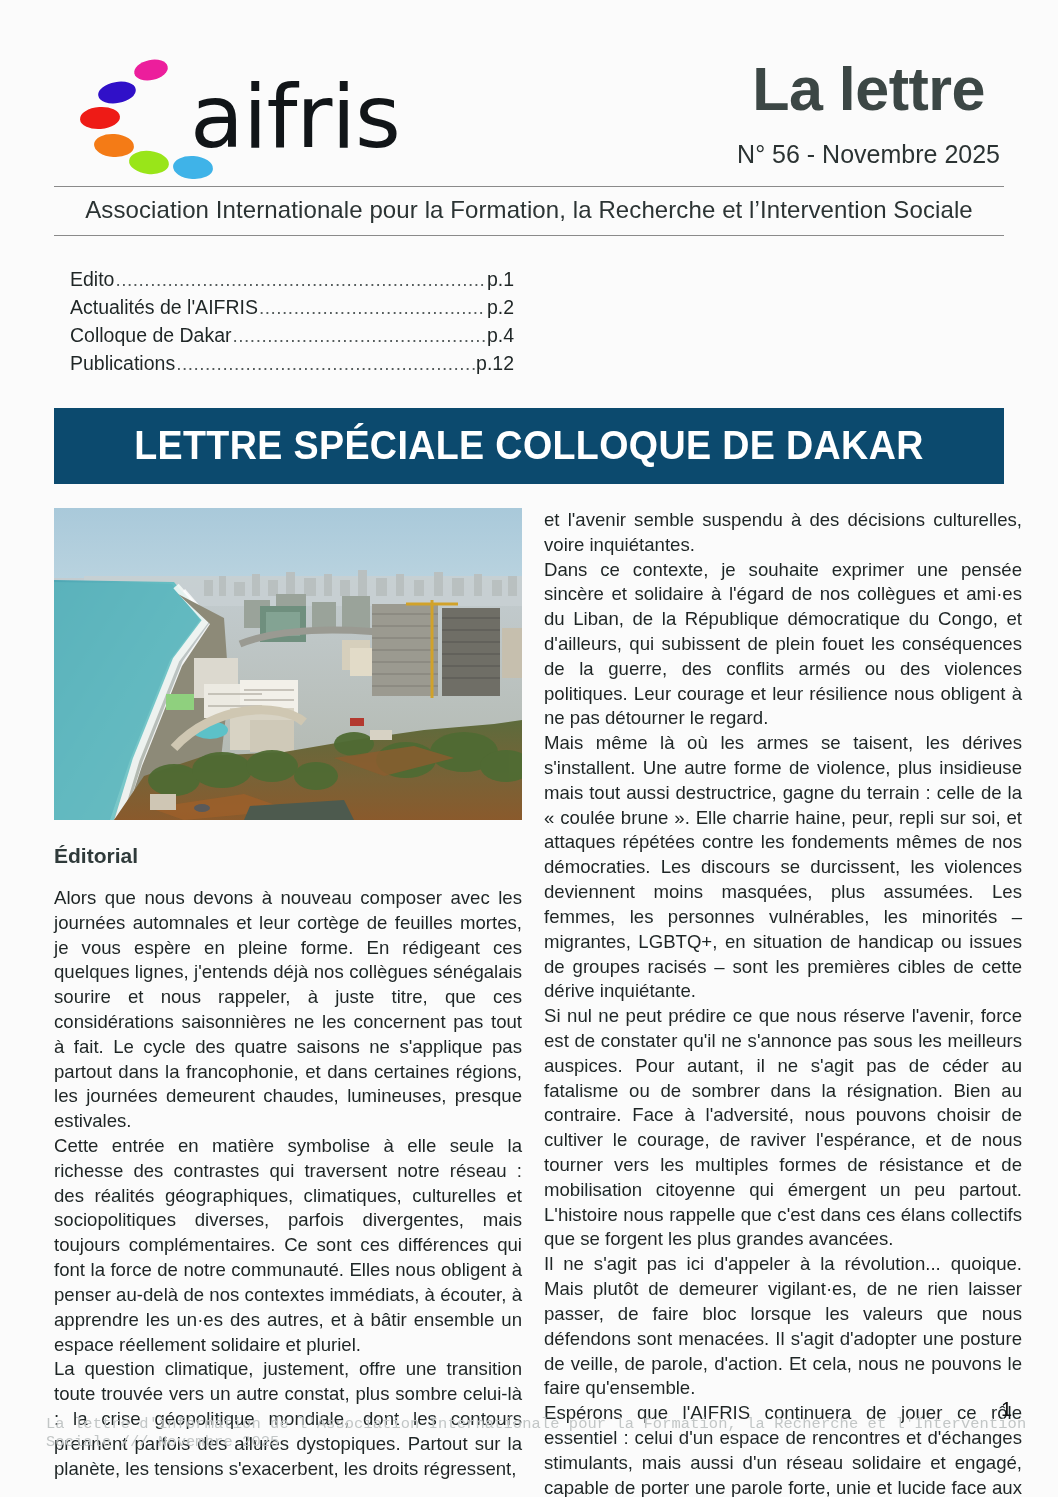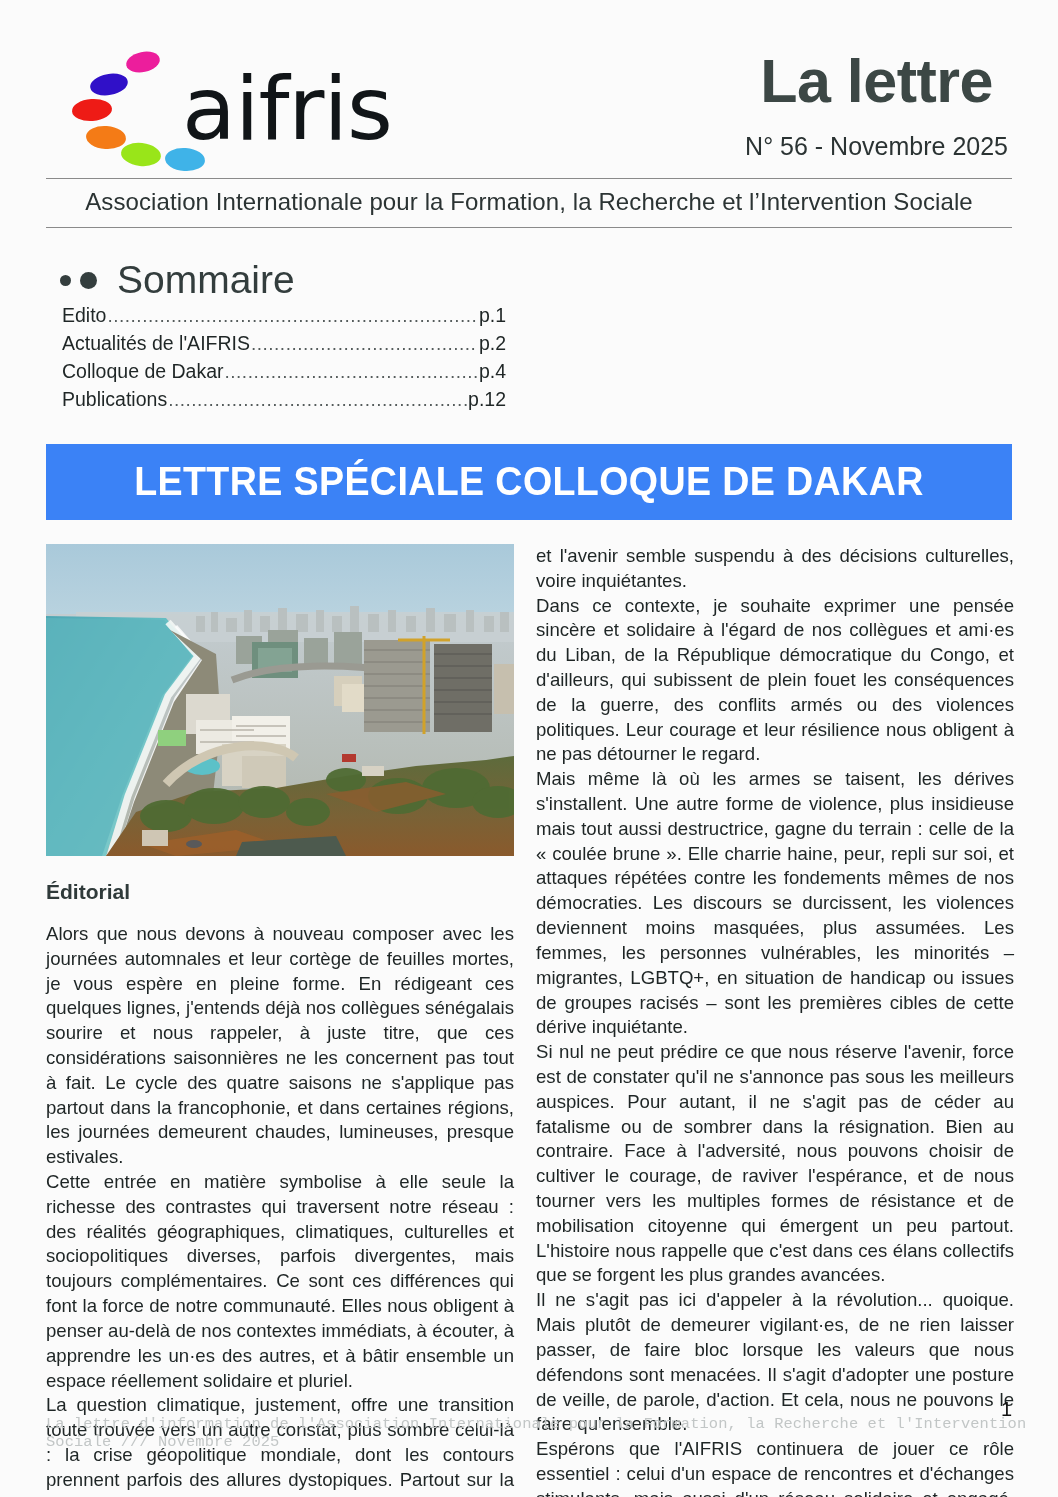--- a/index.html
+++ b/index.html
@@ -11,21 +11,21 @@
     width: 1058px; height: 1497px;
     font-family: "Liberation Sans", sans-serif;
     color: #2b3333;
     position: relative;
     overflow: hidden;
   }
   .page {
     width: 1058px; height: 1497px;
     background: #fbfbfb;
     position: relative;
-    padding: 0;
+    padding: 8px;
   }
 
   
   .header {
     display: flex;
     align-items: flex-start;
     justify-content: space-between;
     padding: 44px 46px 0 46px;
     height: 178px;
   }
@@ -133,21 +133,21 @@
     margin: 0 1px;
     color: #555c5c;
     font-size: 19px;
     letter-spacing: 0.5px;
   }
   .toc-page { flex: 0 0 auto; }
 
   
   .banner {
     margin: 30px 46px 0 46px;
-    background: #3b82f6;
+    background: #0c4a6e;
     height: 76px;
     display: flex;
     align-items: center;
     justify-content: center;
   }
   .banner-text {
     color: #ffffff;
     font-size: 40px;
     font-weight: bold;
     letter-spacing: 0.4px;
@@ -233,25 +233,20 @@
       <div class="title-main">La lettre</div>
       <div class="title-sub">N° 56 - Novembre 2025</div>
     </div>
   </div>
 
   <div class="assoc-wrap">
     <div class="assoc-text">Association Internationale pour la Formation, la Recherche et l’Intervention Sociale</div>
   </div>
 
   <div class="sommaire">
-    <div class="sommaire-head">
-      <span class="bullet-sm"></span>
-      <span class="bullet-lg"></span>
-      <span class="sommaire-title">Sommaire</span>
-    </div>
     <div class="toc">
       <div class="toc-row">
         <span class="toc-label">Edito</span>
         <span class="toc-leader">......................................................................</span>
         <span class="toc-page">p.1</span>
       </div>
       <div class="toc-row">
         <span class="toc-label">Actualités de l'AIFRIS</span>
         <span class="toc-leader">..........................................................</span>
         <span class="toc-page">p.2</span>

